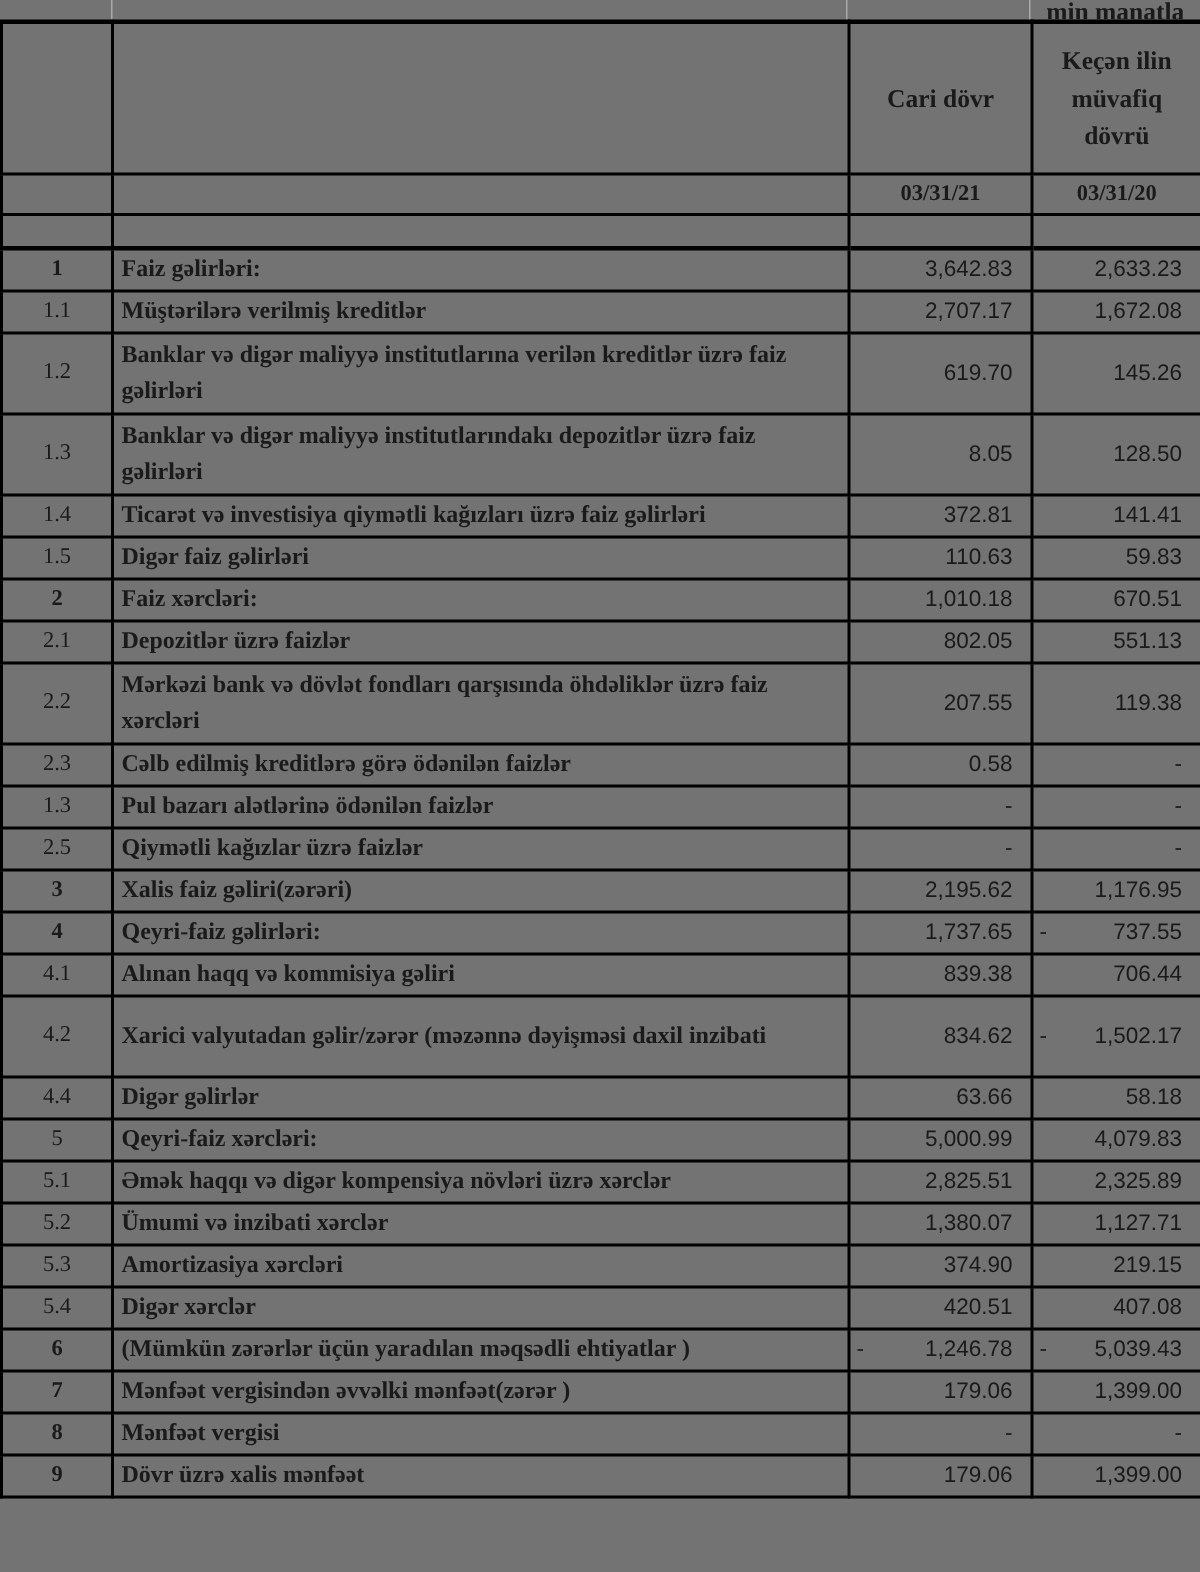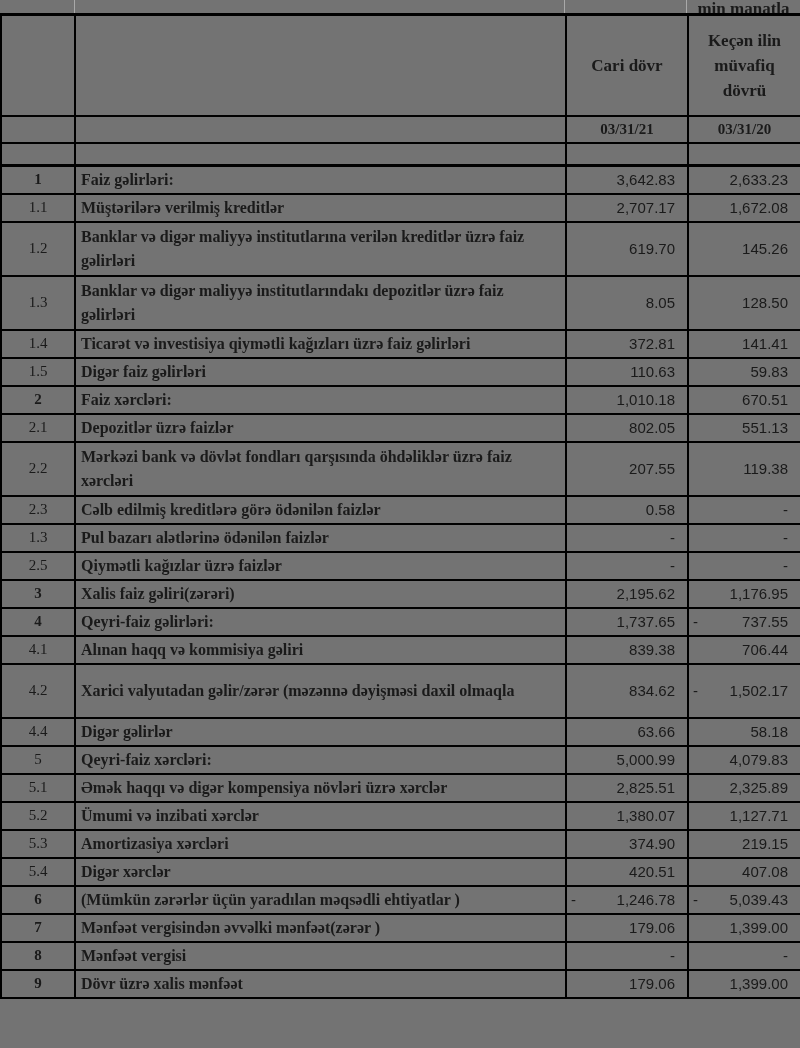--- a/index.html
+++ b/index.html
@@ -335,21 +335,21 @@
             </span>
           </td>
           <td class="c-val">
             <span class="cellwrap">
               <span class="val">706.44</span>
             </span>
           </td>
         </tr>
         <tr class="tall">
           <td class="c-num">4.2</td>
-          <td class="c-desc">Xarici valyutadan gəlir/zərər (məzənnə dəyişməsi daxil olmaqla</td>
+          <td class="c-desc">Xarici valyutadan gəlir/zərər (məzənnə dəyişməsi daxil inzibati</td>
           <td class="c-val">
             <span class="cellwrap">
               <span class="val">834.62</span>
             </span>
           </td>
           <td class="c-val neg">
             <span class="cellwrap">
               <span class="minus">-</span>
               <span class="val">1,502.17</span>
             </span>

